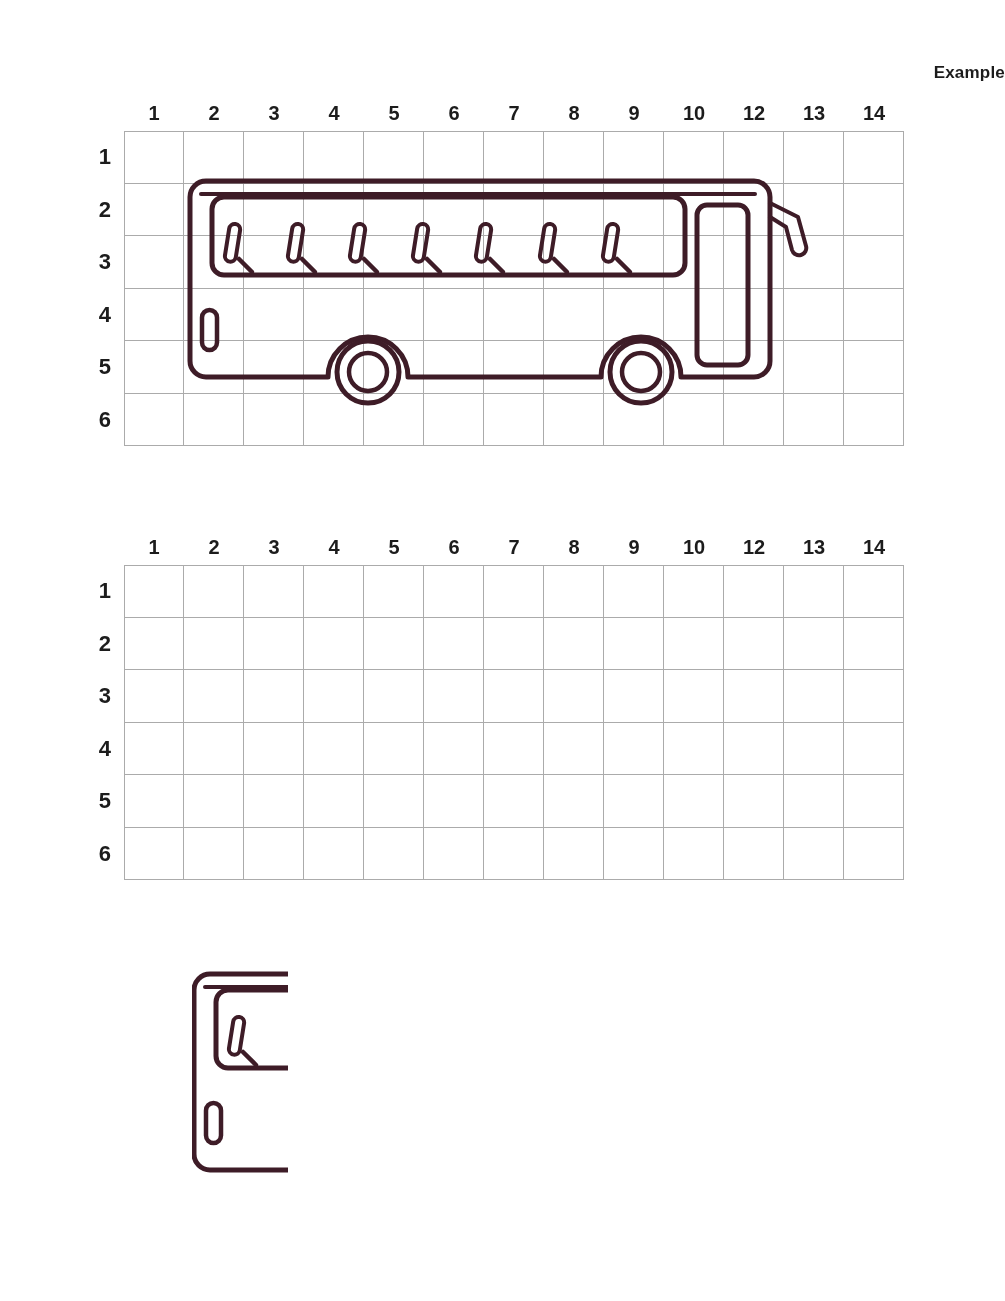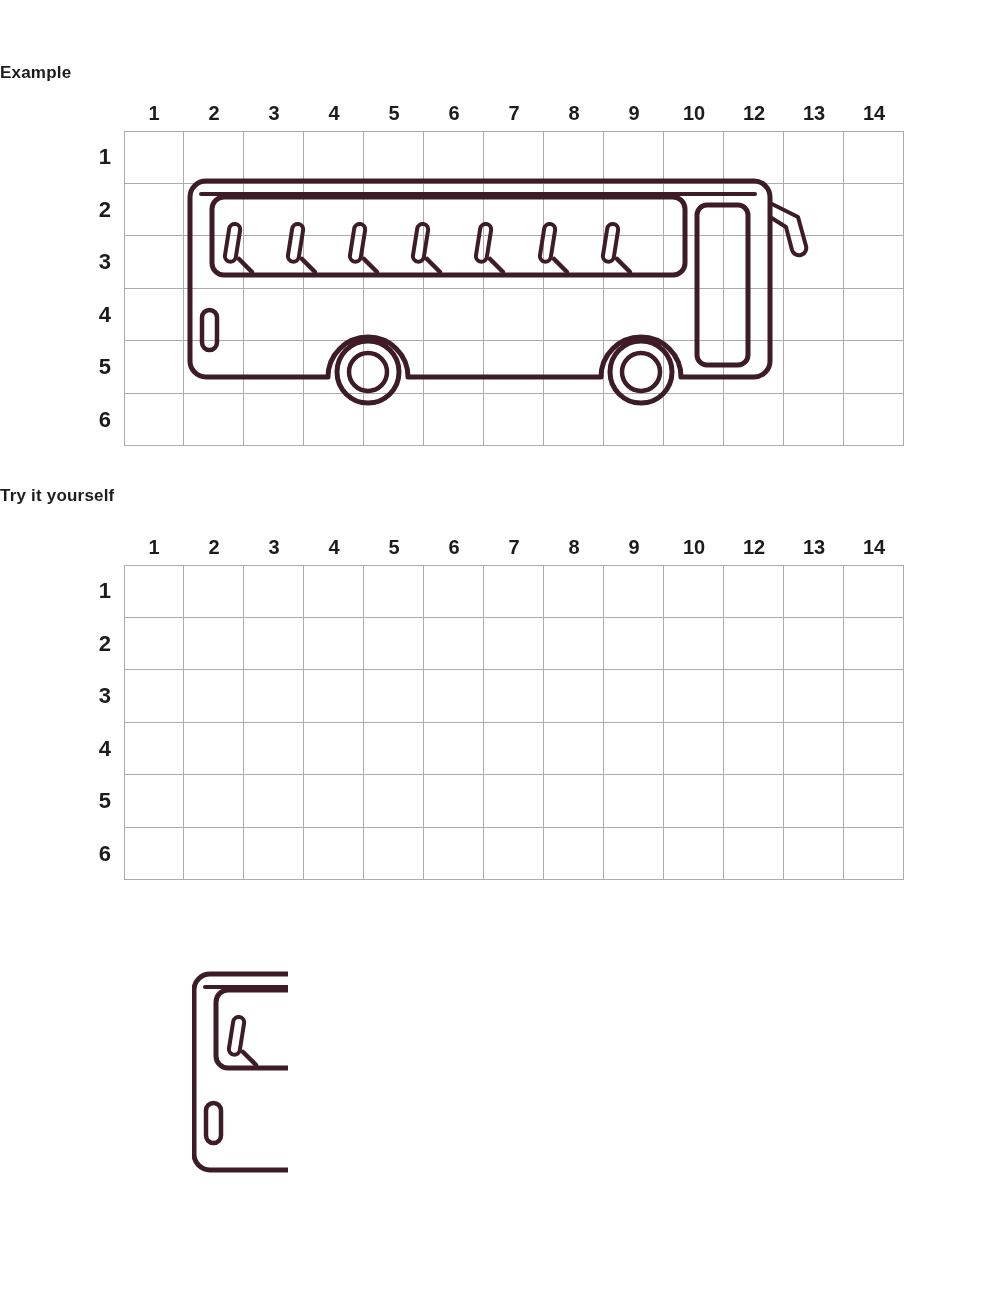--- a/index.html
+++ b/index.html
@@ -1,18 +1,18 @@
 <!DOCTYPE html>
 <html style="--bg: #ffffff; --text: #1c1c1c; --grid-line: #ababab; --draw: #3e1c27;"><head>
 <meta charset="utf-8">
 <style>
   *{box-sizing:border-box;margin:0;padding:0}
   html,body{background:#fff;font-family:"Liberation Sans",sans-serif}
   .sheet{position:relative;width:1005px;height:1301px;background:var(--bg,#fff);overflow:hidden}
-  .title{position:absolute;left:0;width:1005px;text-align:left;font-weight:700;font-size:17px;color:var(--text,#1c1c1c);letter-spacing:.2px}
+  .title{position:absolute;left:0;width:1005px;text-align:right;font-weight:700;font-size:17px;color:var(--text,#1c1c1c);letter-spacing:.2px}
   .t-example{top:63px}
   .t-practice{top:486px}
   .t-challenge{top:882px}
   .grid-block{position:absolute;display:grid;grid-template-columns:64px repeat(13,60px);grid-template-rows:35px repeat(6,52.5px)}
   .g-example{left:60px;top:96px}
   .g-practice{left:60px;top:530px}
   .col-label{display:flex;align-items:center;justify-content:center;font-weight:700;font-size:20px;color:var(--text,#1c1c1c)}
   .row-label{display:flex;align-items:center;justify-content:flex-end;padding-right:13px;font-weight:700;font-size:22px;color:var(--text,#1c1c1c)}
   .corner{}
   .cell{border-right:1px solid var(--grid-line,#ababab);border-bottom:1px solid var(--grid-line,#ababab)}
@@ -154,21 +154,20 @@
       <div class="cell"></div>
       <div class="cell"></div>
       <div class="cell"></div>
       <div class="cell"></div>
       <div class="cell"></div>
     </div>
   <svg class="bus-svg bus-example" width="640" height="240" viewBox="0 0 640 240">
     <use href="#bus-art"></use>
   </svg>
 
-  <h2 class="title t-practice">Try it yourself</h2>
   <div class="grid-block g-practice">
       <div class="corner"></div>
       <div class="col-label">1</div>
       <div class="col-label">2</div>
       <div class="col-label">3</div>
       <div class="col-label">4</div>
       <div class="col-label">5</div>
       <div class="col-label">6</div>
       <div class="col-label">7</div>
       <div class="col-label">8</div>

